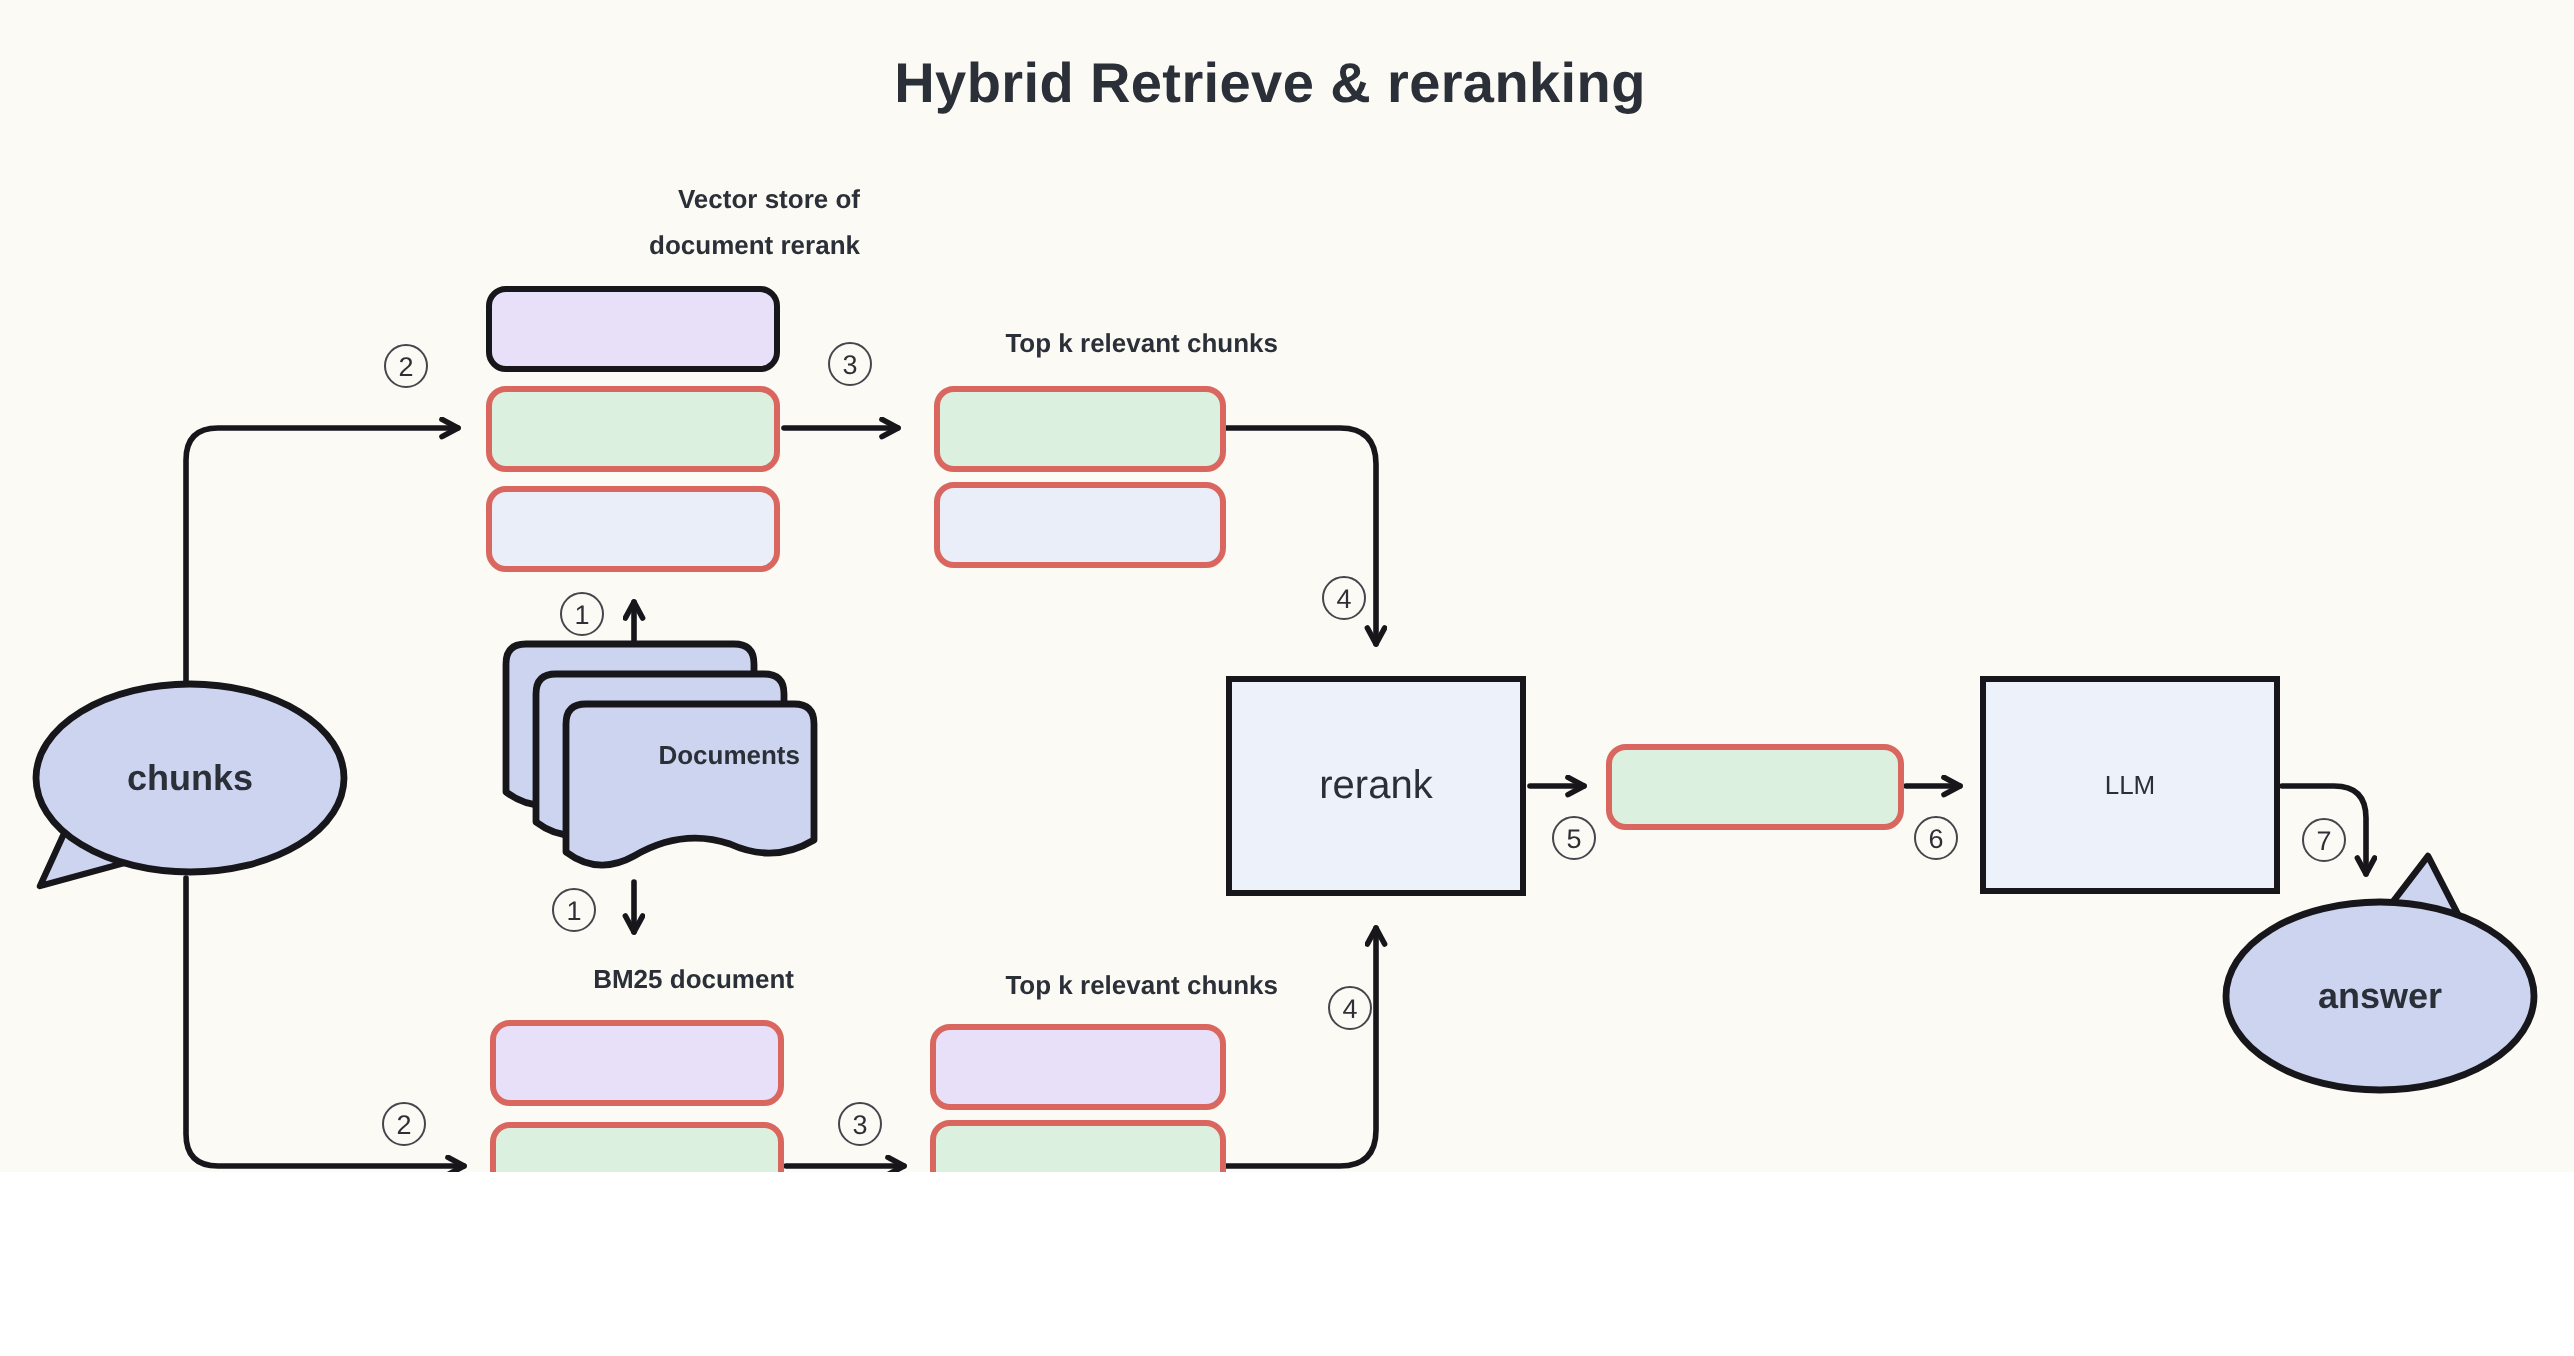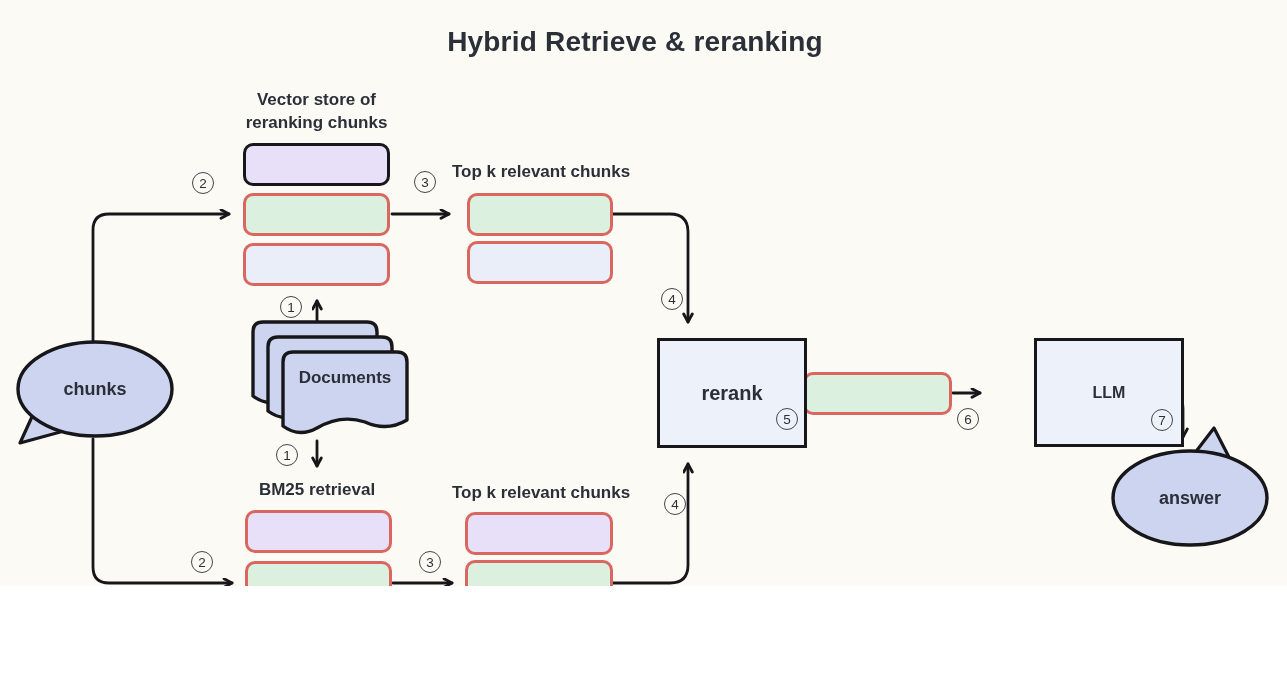--- a/index.html
+++ b/index.html
@@ -12,29 +12,29 @@
     overflow:hidden;
   }
   .title{
     position:absolute;left:0;top:26px;width:1270px;
     text-align:center;font-size:28px;font-weight:800;
     letter-spacing:.2px;color:var(--text,#2b2f38);
   }
   .overlay{position:absolute;left:0;top:0;}
   .edge{fill:none;stroke:var(--stroke,#17171b);stroke-width:2.8;stroke-linecap:round;}
   .lbl{
-    position:absolute;font-weight:700;font-size:17px;line-height:23px;
-    text-align:center;color:var(--text,#2b2f38);white-space:nowrap;
+    position:absolute;font-weight:700;font-size:13px;line-height:23px;
+    text-align:right;color:var(--text,#2b2f38);white-space:nowrap;
   }
   .box{
     position:absolute;box-sizing:border-box;
     background:var(--box_fill,#edf1f9);
     border:3px solid var(--stroke,#17171b);
     display:flex;align-items:center;justify-content:center;
-    font-weight:700;font-size:20px;color:var(--text,#2b2f38);margin-left:44px;
+    font-weight:400;font-size:20px;color:var(--text,#2b2f38);
   }
   .stack{position:absolute;display:flex;flex-direction:column;}
   .chunk{
     box-sizing:border-box;width:100%;height:43px;
     border-radius:10px;border:3px solid;
   }
   .f-purple{background:var(--purple,#e7e0f8);}
   .f-green{background:var(--green,#dcf0df);}
   .f-lavender{background:var(--lavender,#eaeef9);}
   .b-black{border-color:var(--stroke,#17171b);}
@@ -91,24 +91,24 @@
 
     <g style="fill:var(--bubble,#ccd4f0);stroke:var(--stroke,#17171b);stroke-width:3.4;stroke-linejoin:round;">
       <path transform="translate(253,322)" d="M 0,74 Q 16,86 34,76 Q 58,62 82,70 Q 104,80 124,68 L 124,10 Q 124,0 114,0 L 10,0 Q 0,0 0,10 Z"></path>
       <path transform="translate(268,337)" d="M 0,74 Q 16,86 34,76 Q 58,62 82,70 Q 104,80 124,68 L 124,10 Q 124,0 114,0 L 10,0 Q 0,0 0,10 Z"></path>
       <path transform="translate(283,352)" d="M 0,74 Q 16,86 34,76 Q 58,62 82,70 Q 104,80 124,68 L 124,10 Q 124,0 114,0 L 10,0 Q 0,0 0,10 Z"></path>
     </g>
   </svg>
 
   <div class="lbl" style="left:203px;top:88px;width:227px;">
     <div>Vector store of</div>
-    <div>reranking chunks</div>
+    <div>document rerank</div>
   </div>
   <div class="lbl" style="left:443px;top:160px;width:196px;">Top k relevant chunks</div>
-  <div class="lbl" style="left:237px;top:478px;width:160px;">BM25 retrieval</div>
+  <div class="lbl" style="left:237px;top:478px;width:160px;">BM25 document</div>
   <div class="lbl" style="left:443px;top:481px;width:196px;">Top k relevant chunks</div>
   <div class="lbl" style="left:290px;top:366px;width:110px;">Documents</div>
 
   <div class="bubble-label" style="left:45px;top:379px;width:100px;">chunks</div>
   <div class="bubble-label" style="left:1140px;top:488px;width:100px;text-align:center;">answer</div>
 
   <div class="stack" style="left:243px;top:143px;width:147px;gap:7px;">
       <div class="chunk f-purple b-black"></div>
       <div class="chunk f-green b-red"></div>
       <div class="chunk f-lavender b-red"></div>
@@ -126,21 +126,21 @@
       <div class="chunk f-purple b-red"></div>
       <div class="chunk f-green b-red"></div>
     </div>
   <div class="stack" style="left:803px;top:372px;width:149px;">
       <div class="chunk f-green b-red"></div>
     </div>
 
   <div class="box" style="left:613px;top:338px;width:150px;height:110px;">
     <span>rerank</span>
   </div>
-  <div class="box" style="left:990px;top:338px;width:150px;height:109px;font-size:16px;">
+  <div class="box" style="left:990px;top:338px;width:150px;height:109px;font-size:13px;">
     <span>LLM</span>
   </div>
 
   <span class="step" style="left:192px;top:172px;">2</span>
   <span class="step" style="left:414px;top:171px;">3</span>
   <span class="step" style="left:280px;top:296px;">1</span>
   <span class="step" style="left:276px;top:444px;">1</span>
   <span class="step" style="left:191px;top:551px;">2</span>
   <span class="step" style="left:419px;top:551px;">3</span>
   <span class="step" style="left:661px;top:288px;">4</span>

